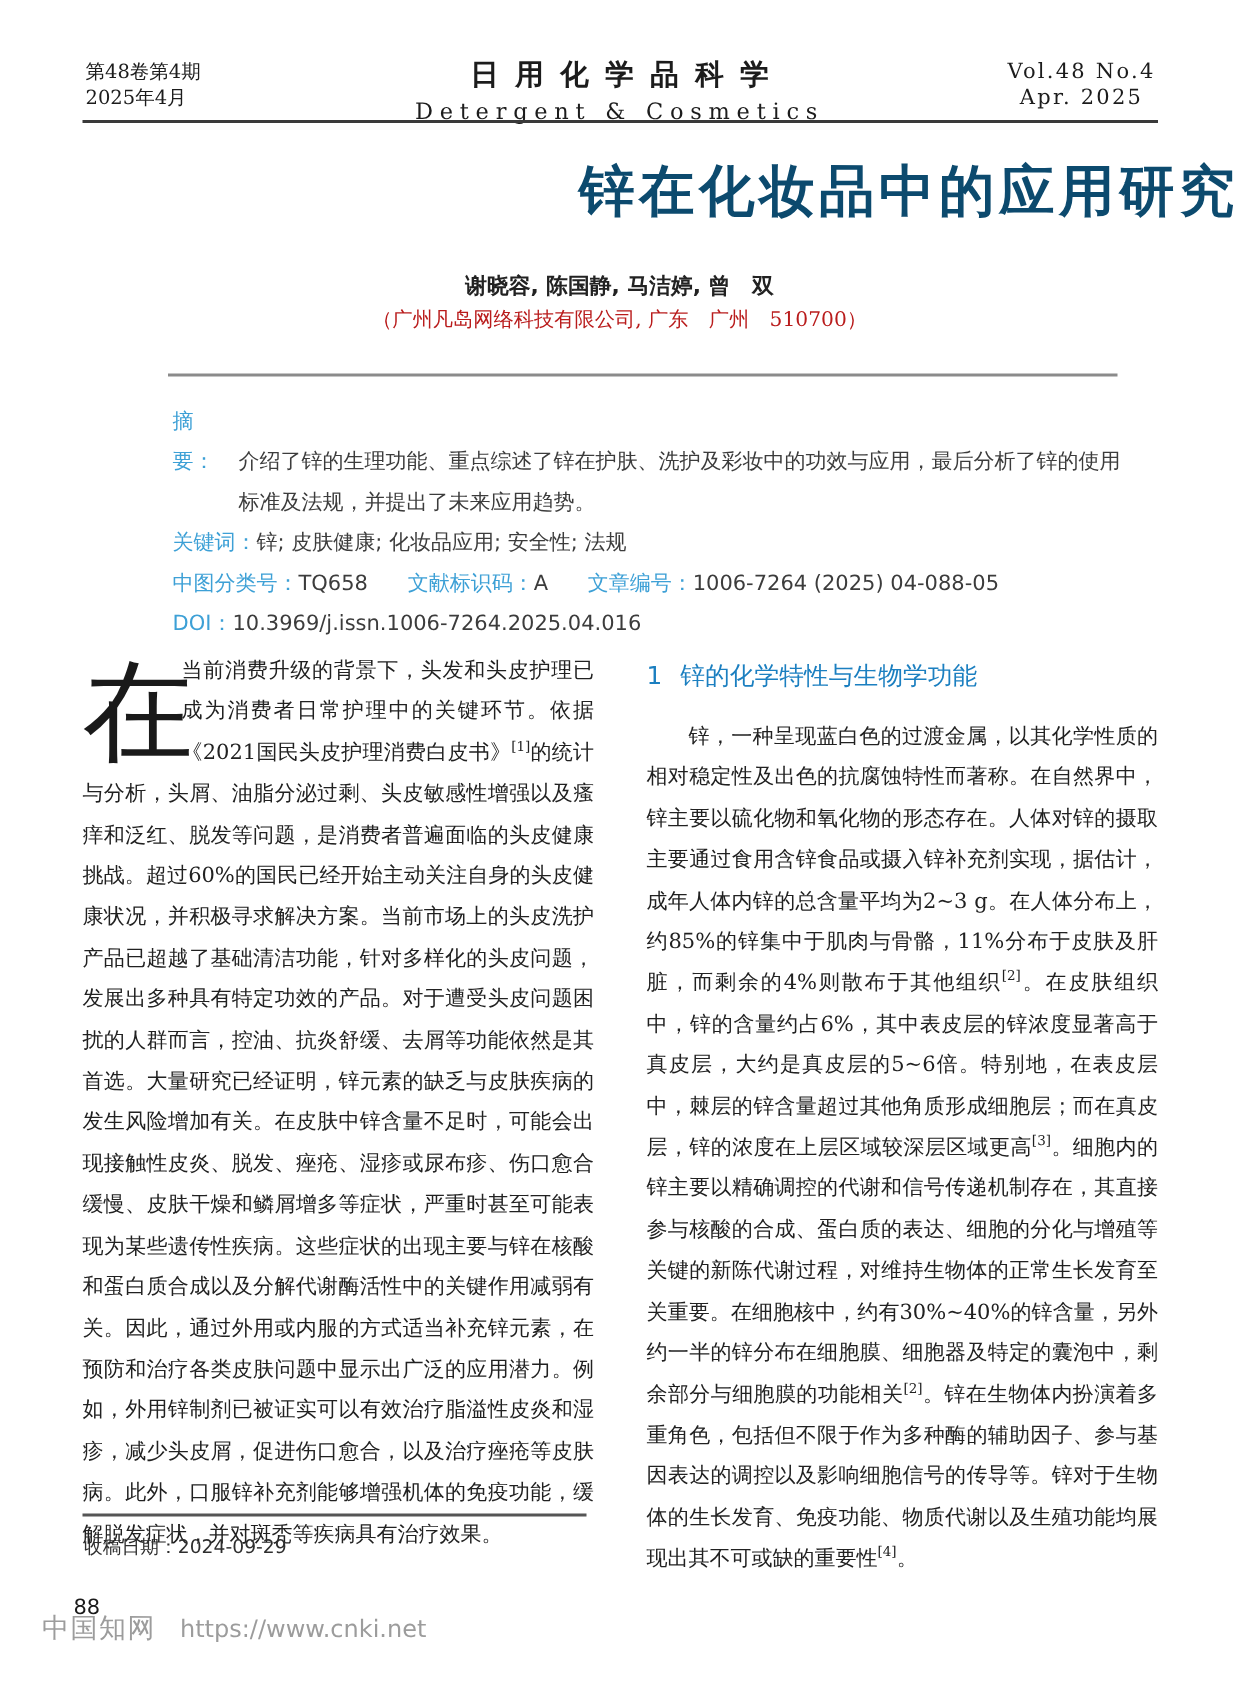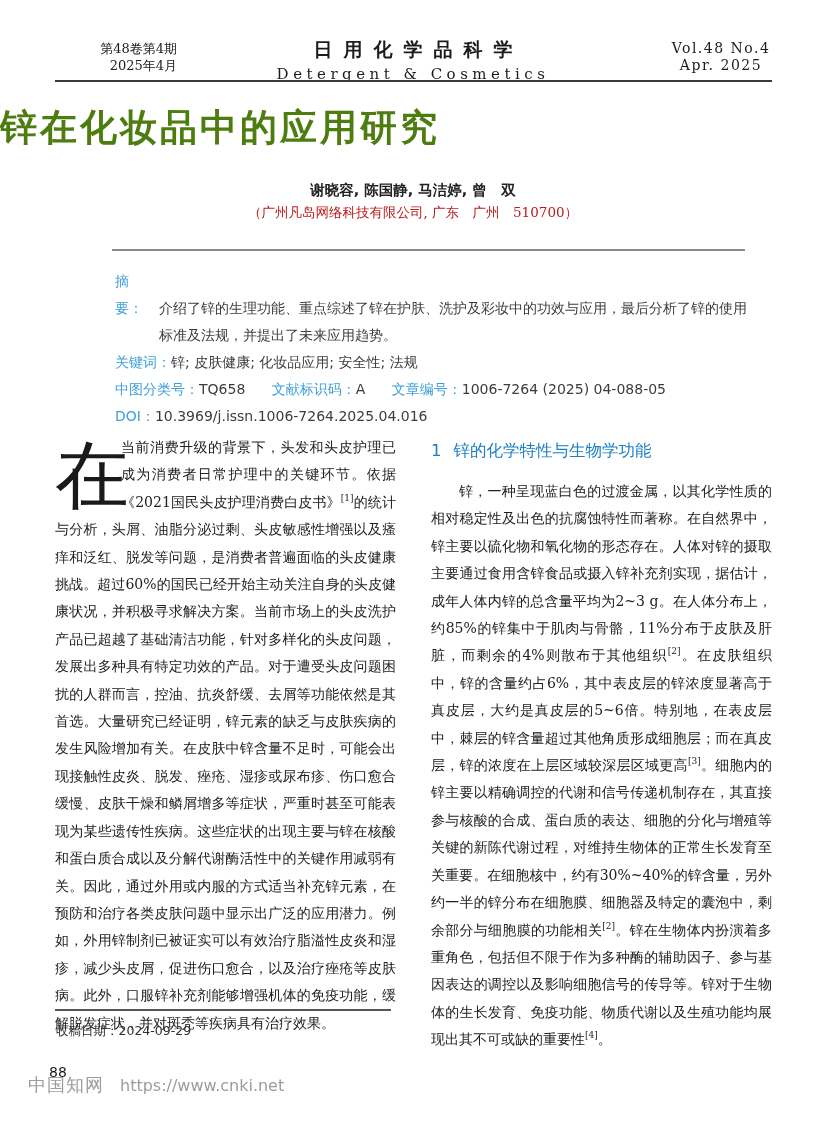--- a/index.html
+++ b/index.html
@@ -7,32 +7,32 @@
   body {
     width: 826px; height: 1122px;
     position: relative;
     font-family: "DejaVu Serif", "Liberation Serif", serif;
     color: #212121;
     overflow: hidden;
   }
   .abs { position: absolute; }
 
   
-  .h-left { left: 57px; top: 40px; width: 120px; text-align: right;
+  .h-left { left: 57px; top: 40px; width: 120px; text-align: left;
             font-size: 13px; line-height: 17px; color: #1c1c1c; }
   .h-center { left: 0; top: 37px; width: 826px; text-align: center; color: #1c1c1c; }
   .h-center .jcn { font-size: 19px; font-weight: bold; letter-spacing: 11px; text-indent: 11px; }
   .h-center .jen { font-size: 15px; letter-spacing: 4.5px; margin-top: 2px; }
   .h-right { right: 50px; top: 40px; width: 110px; text-align: center;
              font-size: 14px; line-height: 17px; letter-spacing: 1.5px; color: #1c1c1c; }
   .header-rule { left: 55px; top: 80px; width: 717px; height: 2px; background: #3a3a3a; }
 
   
-  .title { left: 0; top: 103px; width: 826px; text-align: left;
-           font-size: 37px; font-weight: bold; letter-spacing: 3px; color: #4d7c0f; }
+  .title { left: 0; top: 103px; width: 826px; text-align: right;
+           font-size: 37px; font-weight: bold; letter-spacing: 3px; color: #0c4a6e; }
   .authors { left: 0; top: 181px; width: 826px; text-align: center;
              font-family: "DejaVu Sans", "Liberation Sans", sans-serif;
              font-size: 14.5px; font-weight: bold; color: #222; }
   .affiliation { left: 0; top: 204px; width: 826px; text-align: center;
                  font-size: 13.5px; color: #b91c1c; }
 
   
   .abstract-rule { left: 112px; top: 249px; width: 633px; height: 2px; background: #8b8b8b; }
   .meta { left: 115px; top: 258px; width: 632px;
           font-family: "DejaVu Sans", "Liberation Sans", sans-serif;

